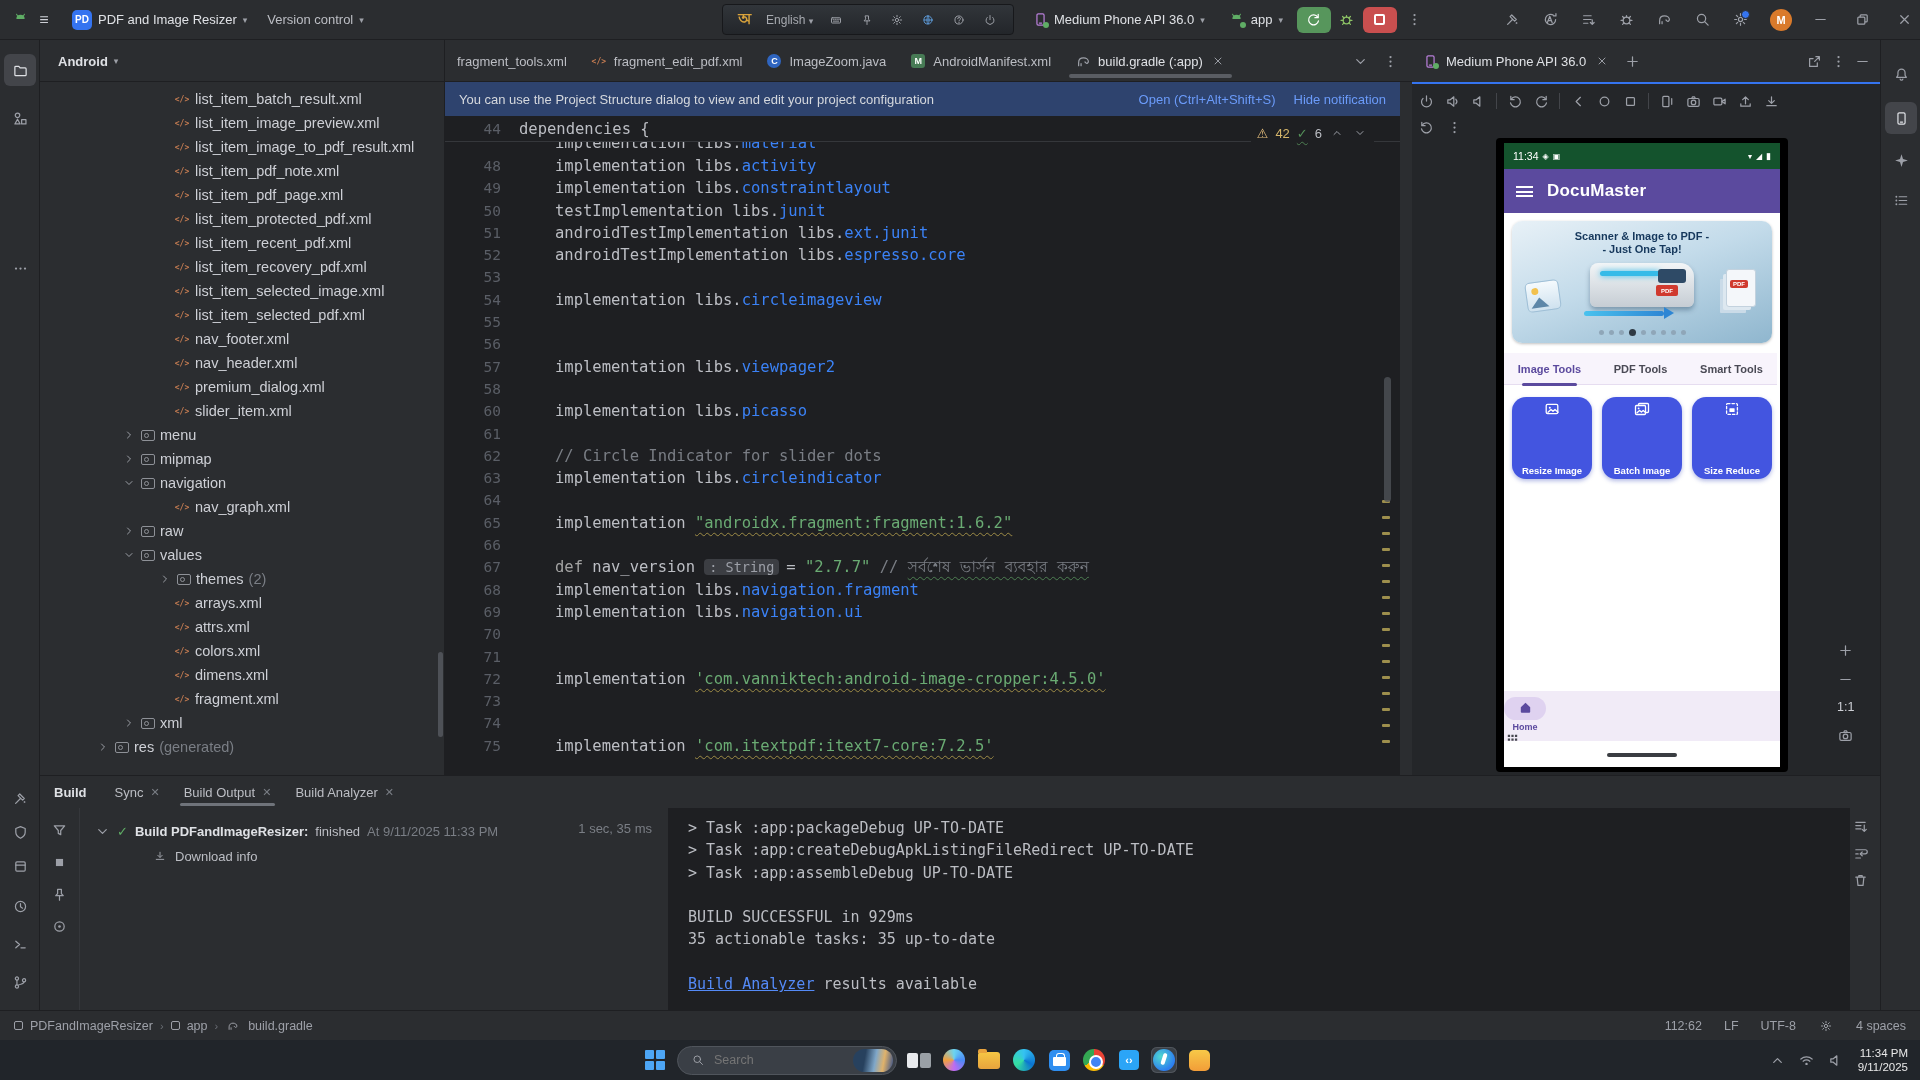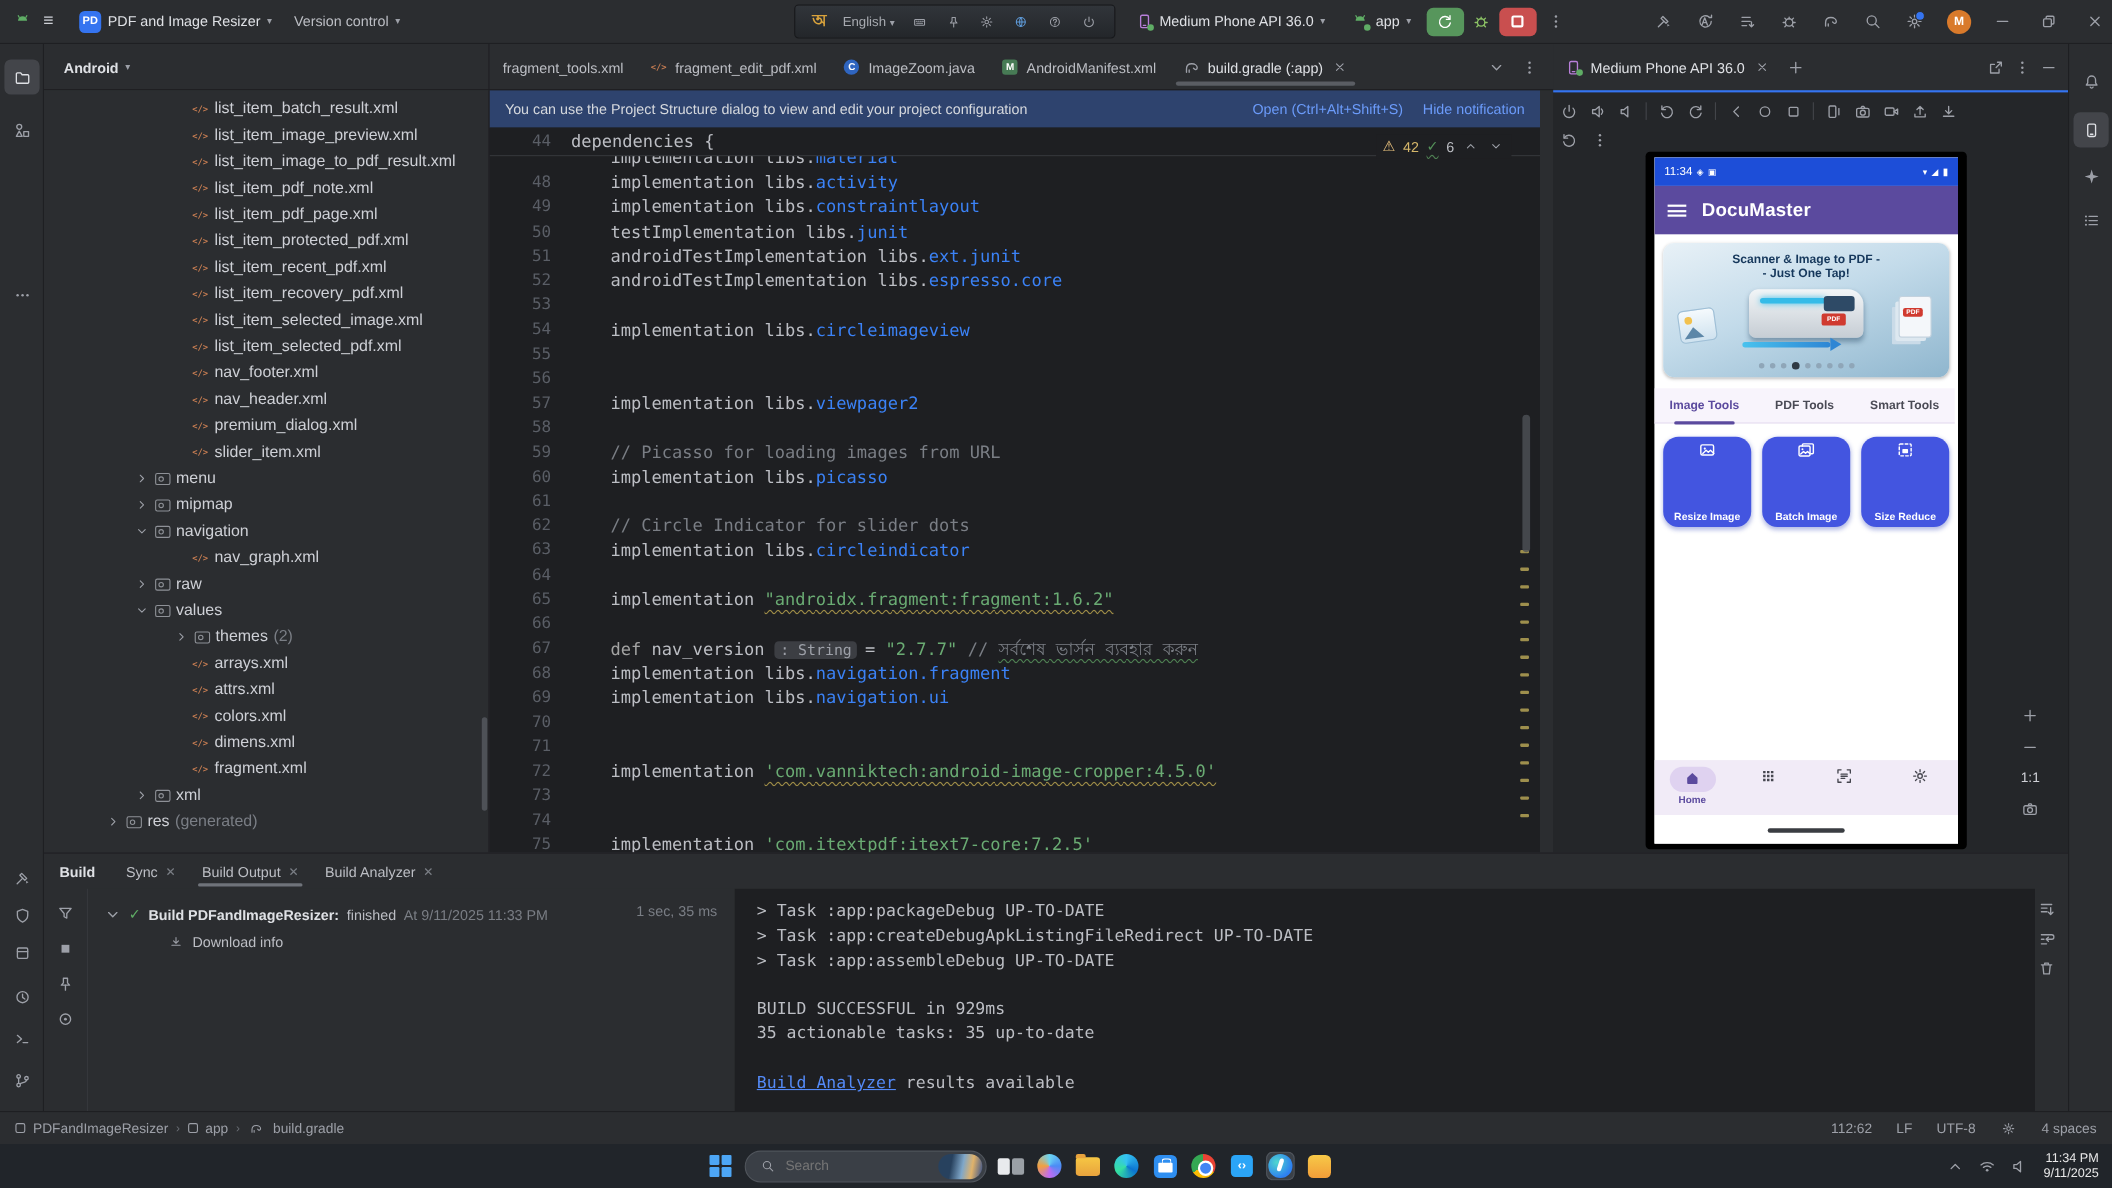--- a/index.html
+++ b/index.html
@@ -79,21 +79,21 @@
   #estripe{position:absolute;right:8px;top:60px;width:12px;height:633px;}
   .tick{position:absolute;left:2px;width:8px;height:3px;background:#9E8F4D;border-radius:1px;}
   #ethumb{position:absolute;right:9px;top:295px;width:7px;height:125px;background:#4E5157;border-radius:4px;opacity:.8;}
   
   #rdp{left:1412px;top:82px;width:468px;height:693px;background:#242629;border-top:2px solid #3574F0;}
   #emutools{position:absolute;left:6px;top:4px;display:flex;align-items:center;gap:10px;height:26px;}
   #emutools2{position:absolute;left:6px;top:32px;display:flex;align-items:center;gap:12px;height:22px;}
   .vsep{width:1px;height:16px;background:#43454A;}
   #phone{position:absolute;left:84px;top:54px;width:292px;height:634px;background:#000;border-radius:4px;}
   #screen{position:absolute;left:8px;top:5px;width:276px;height:624px;background:#fff;overflow:hidden;}
-  #dstatus{position:absolute;left:0;top:0;width:276px;height:26px;background:#1d4ed8;color:#fff;display:flex;align-items:center;padding:0 9px;font-size:10.5px;gap:4px;}
+  #dstatus{position:absolute;left:0;top:0;width:276px;height:26px;background:#14532d;color:#fff;display:flex;align-items:center;padding:0 9px;font-size:10.5px;gap:4px;}
   #dstatus .spacer{flex:1;}
   #dappbar{position:absolute;left:0;top:26px;width:276px;height:44px;background:#5B4A9E;color:#fff;display:flex;align-items:center;padding:0 12px;gap:14px;}
   #dappbar .title{font-size:17px;font-weight:bold;letter-spacing:.2px;}
   .ham{width:17px;height:11px;border-top:2px solid #fff;border-bottom:2px solid #fff;position:relative;}
   .ham::after{content:"";position:absolute;left:0;top:3.5px;width:100%;height:2px;background:#fff;}
   #banner{position:absolute;left:8px;top:78px;width:260px;height:122px;border-radius:10px;background:linear-gradient(160deg,#E8F1F7 0%,#C3DBEA 45%,#8FB6CE 100%);overflow:hidden;box-shadow:0 1px 3px rgba(0,0,0,.25);}
   .bannertxt{margin-top:9px;text-align:center;color:#16385C;font-weight:bold;font-size:11px;line-height:13px;}
   .scene{position:absolute;left:0;top:34px;width:260px;height:72px;}
   .printer{position:absolute;left:78px;top:8px;width:104px;height:44px;background:linear-gradient(#F2F5F7,#C6CDD4);border-radius:8px 14px 6px 6px;box-shadow:0 3px 5px rgba(10,40,70,.35);}
   .printer::before{content:"";position:absolute;left:10px;top:8px;width:60px;height:5px;background:#35BBE8;border-radius:3px;box-shadow:0 0 6px #35BBE8;}
@@ -111,21 +111,21 @@
   .dot.on{background:#2F3A44;width:7px;height:7px;margin-top:-1px;}
   #dtabs{position:absolute;left:0;top:210px;width:273px;height:32px;background:#F8F4FC;display:flex;border-bottom:1.5px solid #E6DDF0;}
   .dtab{flex:1;display:flex;align-items:center;justify-content:center;font-size:11px;font-weight:bold;color:#4A4A55;position:relative;}
   .dtab.active{color:#5B4A9E;}
   .dtab.active::after{content:"";position:absolute;left:18px;right:18px;bottom:-1.5px;height:2.5px;background:#5B4A9E;border-radius:2px;}
   #dcards{position:absolute;left:8px;top:254px;width:260px;display:flex;gap:10px;}
   .dcard{width:80px;height:82px;background:#4355E0;border-radius:14px;color:#fff;display:flex;flex-direction:column;align-items:center;justify-content:center;gap:8px;box-shadow:0 2px 4px rgba(40,60,180,.35);}
   .dcard .svgi{color:#fff;}
   .dcard .svgi svg{width:24px;height:24px;}
   .dcard .lbl{font-size:9.5px;font-weight:bold;margin-top:40px;}
-  #dnav{position:absolute;left:0;top:548px;width:276px;height:50px;background:#F1EBF7;display:flex;align-items:flex-start;padding-top:6px;}
+  #dnav{position:absolute;left:0;top:548px;width:276px;height:50px;background:#F1EBF7;display:flex;align-items:flex-start;padding-top:6px;flex-direction:column;}
   .dnav-it{flex:1;display:flex;flex-direction:column;align-items:center;gap:2px;color:#46464F;}
   .dnav-it .svgi{color:#46464F;}
   .dnav-it.active .svgi{color:#5B4A9E;}
   .dnav-it.active .pill{background:#DFD2F0;border-radius:12px;padding:2px 13px;}
   .dnav-it .nlbl{font-size:9px;font-weight:bold;color:#5B4A9E;}
   #gesture{position:absolute;left:0;top:598px;width:276px;height:26px;background:#fff;}
   #gesture::after{content:"";position:absolute;left:103px;top:12px;width:70px;height:4px;border-radius:2px;background:#3A3D42;}
   #emuzoom{position:absolute;left:425px;top:558px;display:flex;flex-direction:column;align-items:center;gap:13px;color:#9DA0A8;}
   .z11{font-size:12.5px;color:#CED0D6;}
   
@@ -717,21 +717,20 @@
         <div class="cline"><span class="lnum">49</span><span class="code"><span class="pl">implementation libs.</span><span class="pr">constraintlayout</span></span></div>
         <div class="cline"><span class="lnum">50</span><span class="code"><span class="pl">testImplementation libs.</span><span class="pr">junit</span></span></div>
         <div class="cline"><span class="lnum">51</span><span class="code"><span class="pl">androidTestImplementation libs.</span><span class="pr">ext.junit</span></span></div>
         <div class="cline"><span class="lnum">52</span><span class="code"><span class="pl">androidTestImplementation libs.</span><span class="pr">espresso.core</span></span></div>
         <div class="cline"><span class="lnum">53</span><span class="code"></span></div>
         <div class="cline"><span class="lnum">54</span><span class="code"><span class="pl">implementation libs.</span><span class="pr">circleimageview</span></span></div>
         <div class="cline"><span class="lnum">55</span><span class="code"></span></div>
         <div class="cline"><span class="lnum">56</span><span class="code"></span></div>
         <div class="cline"><span class="lnum">57</span><span class="code"><span class="pl">implementation libs.</span><span class="pr">viewpager2</span></span></div>
         <div class="cline"><span class="lnum">58</span><span class="code"></span></div>
-        <div class="cline"><span class="lnum">59</span><span class="code"><span class="cm">// Picasso for loading images from URL</span></span></div>
         <div class="cline"><span class="lnum">60</span><span class="code"><span class="pl">implementation libs.</span><span class="pr">picasso</span></span></div>
         <div class="cline"><span class="lnum">61</span><span class="code"></span></div>
         <div class="cline"><span class="lnum">62</span><span class="code"><span class="cm">// Circle Indicator for slider dots</span></span></div>
         <div class="cline"><span class="lnum">63</span><span class="code"><span class="pl">implementation libs.</span><span class="pr">circleindicator</span></span></div>
         <div class="cline"><span class="lnum">64</span><span class="code"></span></div>
         <div class="cline"><span class="lnum">65</span><span class="code"><span class="pl">implementation </span><span class="sw">"androidx.fragment:fragment:1.6.2"</span></span></div>
         <div class="cline"><span class="lnum">66</span><span class="code"></span></div>
         <div class="cline"><span class="lnum">67</span><span class="code"><span class="kw">def </span><span class="pl">nav_version </span><span class="hint">: String</span><span class="pl">= </span><span class="st">"2.7.7"</span><span class="pl"> </span><span class="cm">// </span><span class="cb">সর্বশেষ ভার্সন ব্যবহার করুন</span></span></div>
         <div class="cline"><span class="lnum">68</span><span class="code"><span class="pl">implementation libs.</span><span class="pr">navigation.fragment</span></span></div>
         <div class="cline"><span class="lnum">69</span><span class="code"><span class="pl">implementation libs.</span><span class="pr">navigation.ui</span></span></div>

